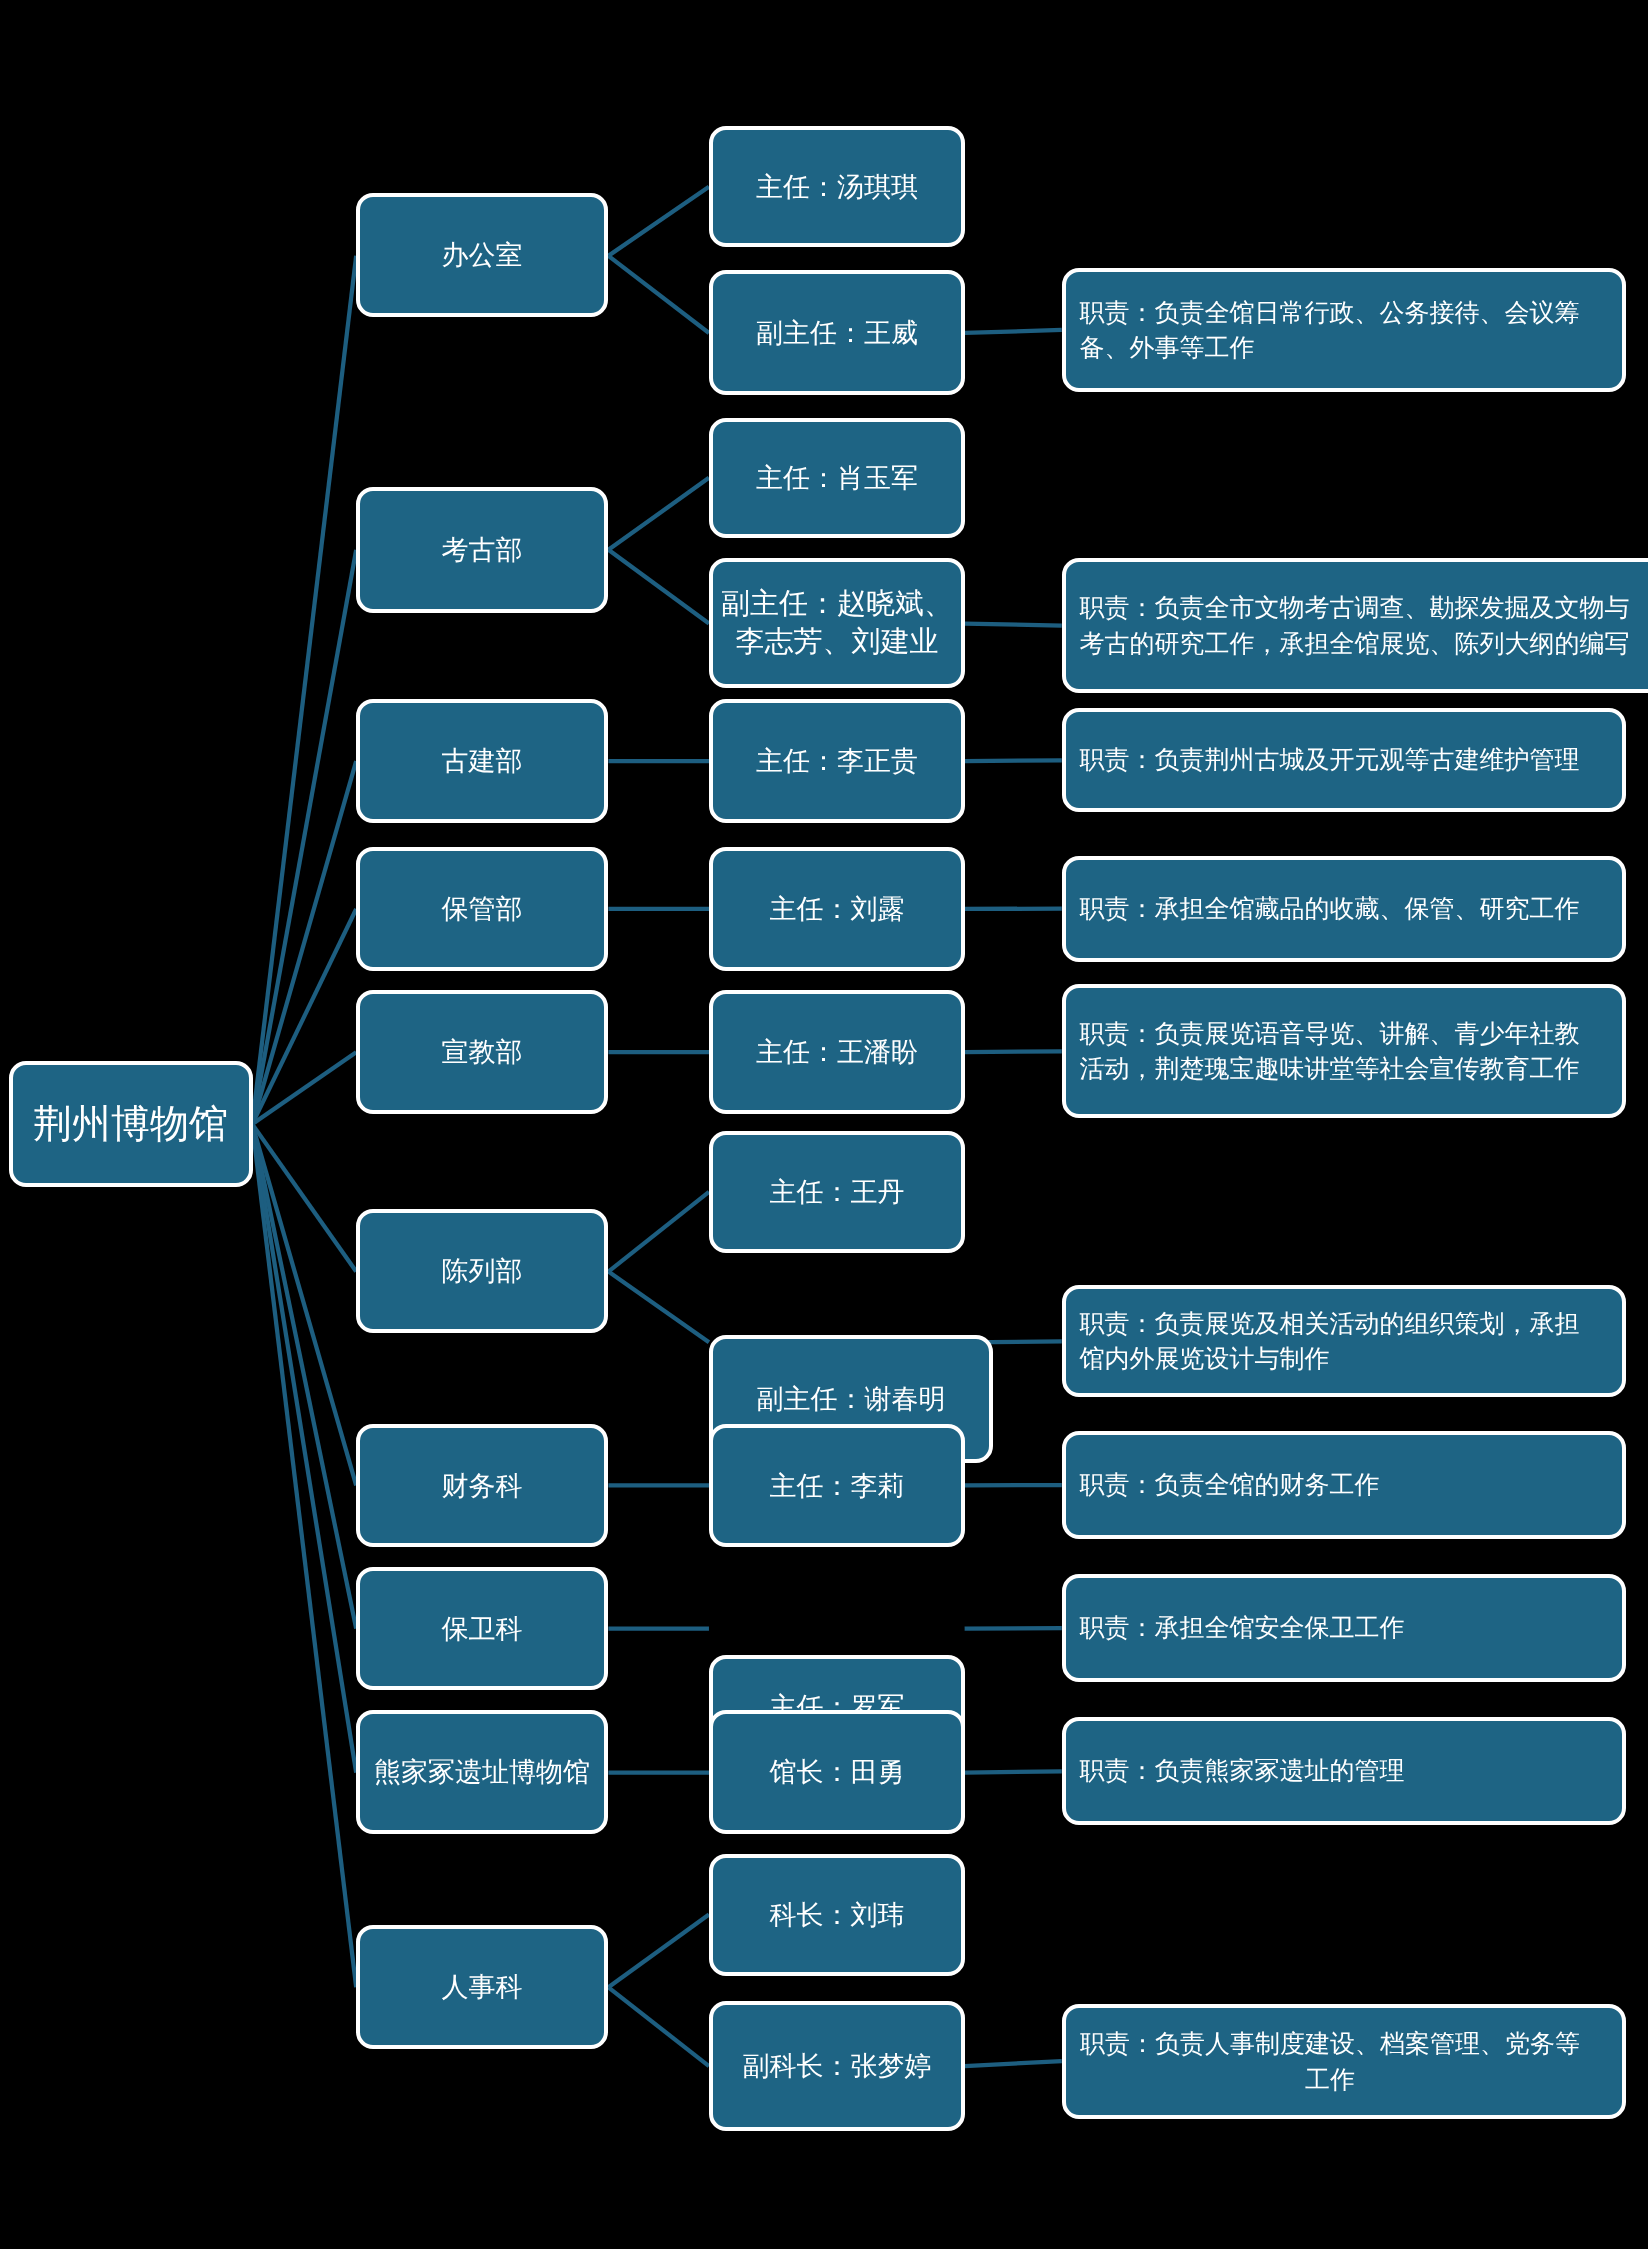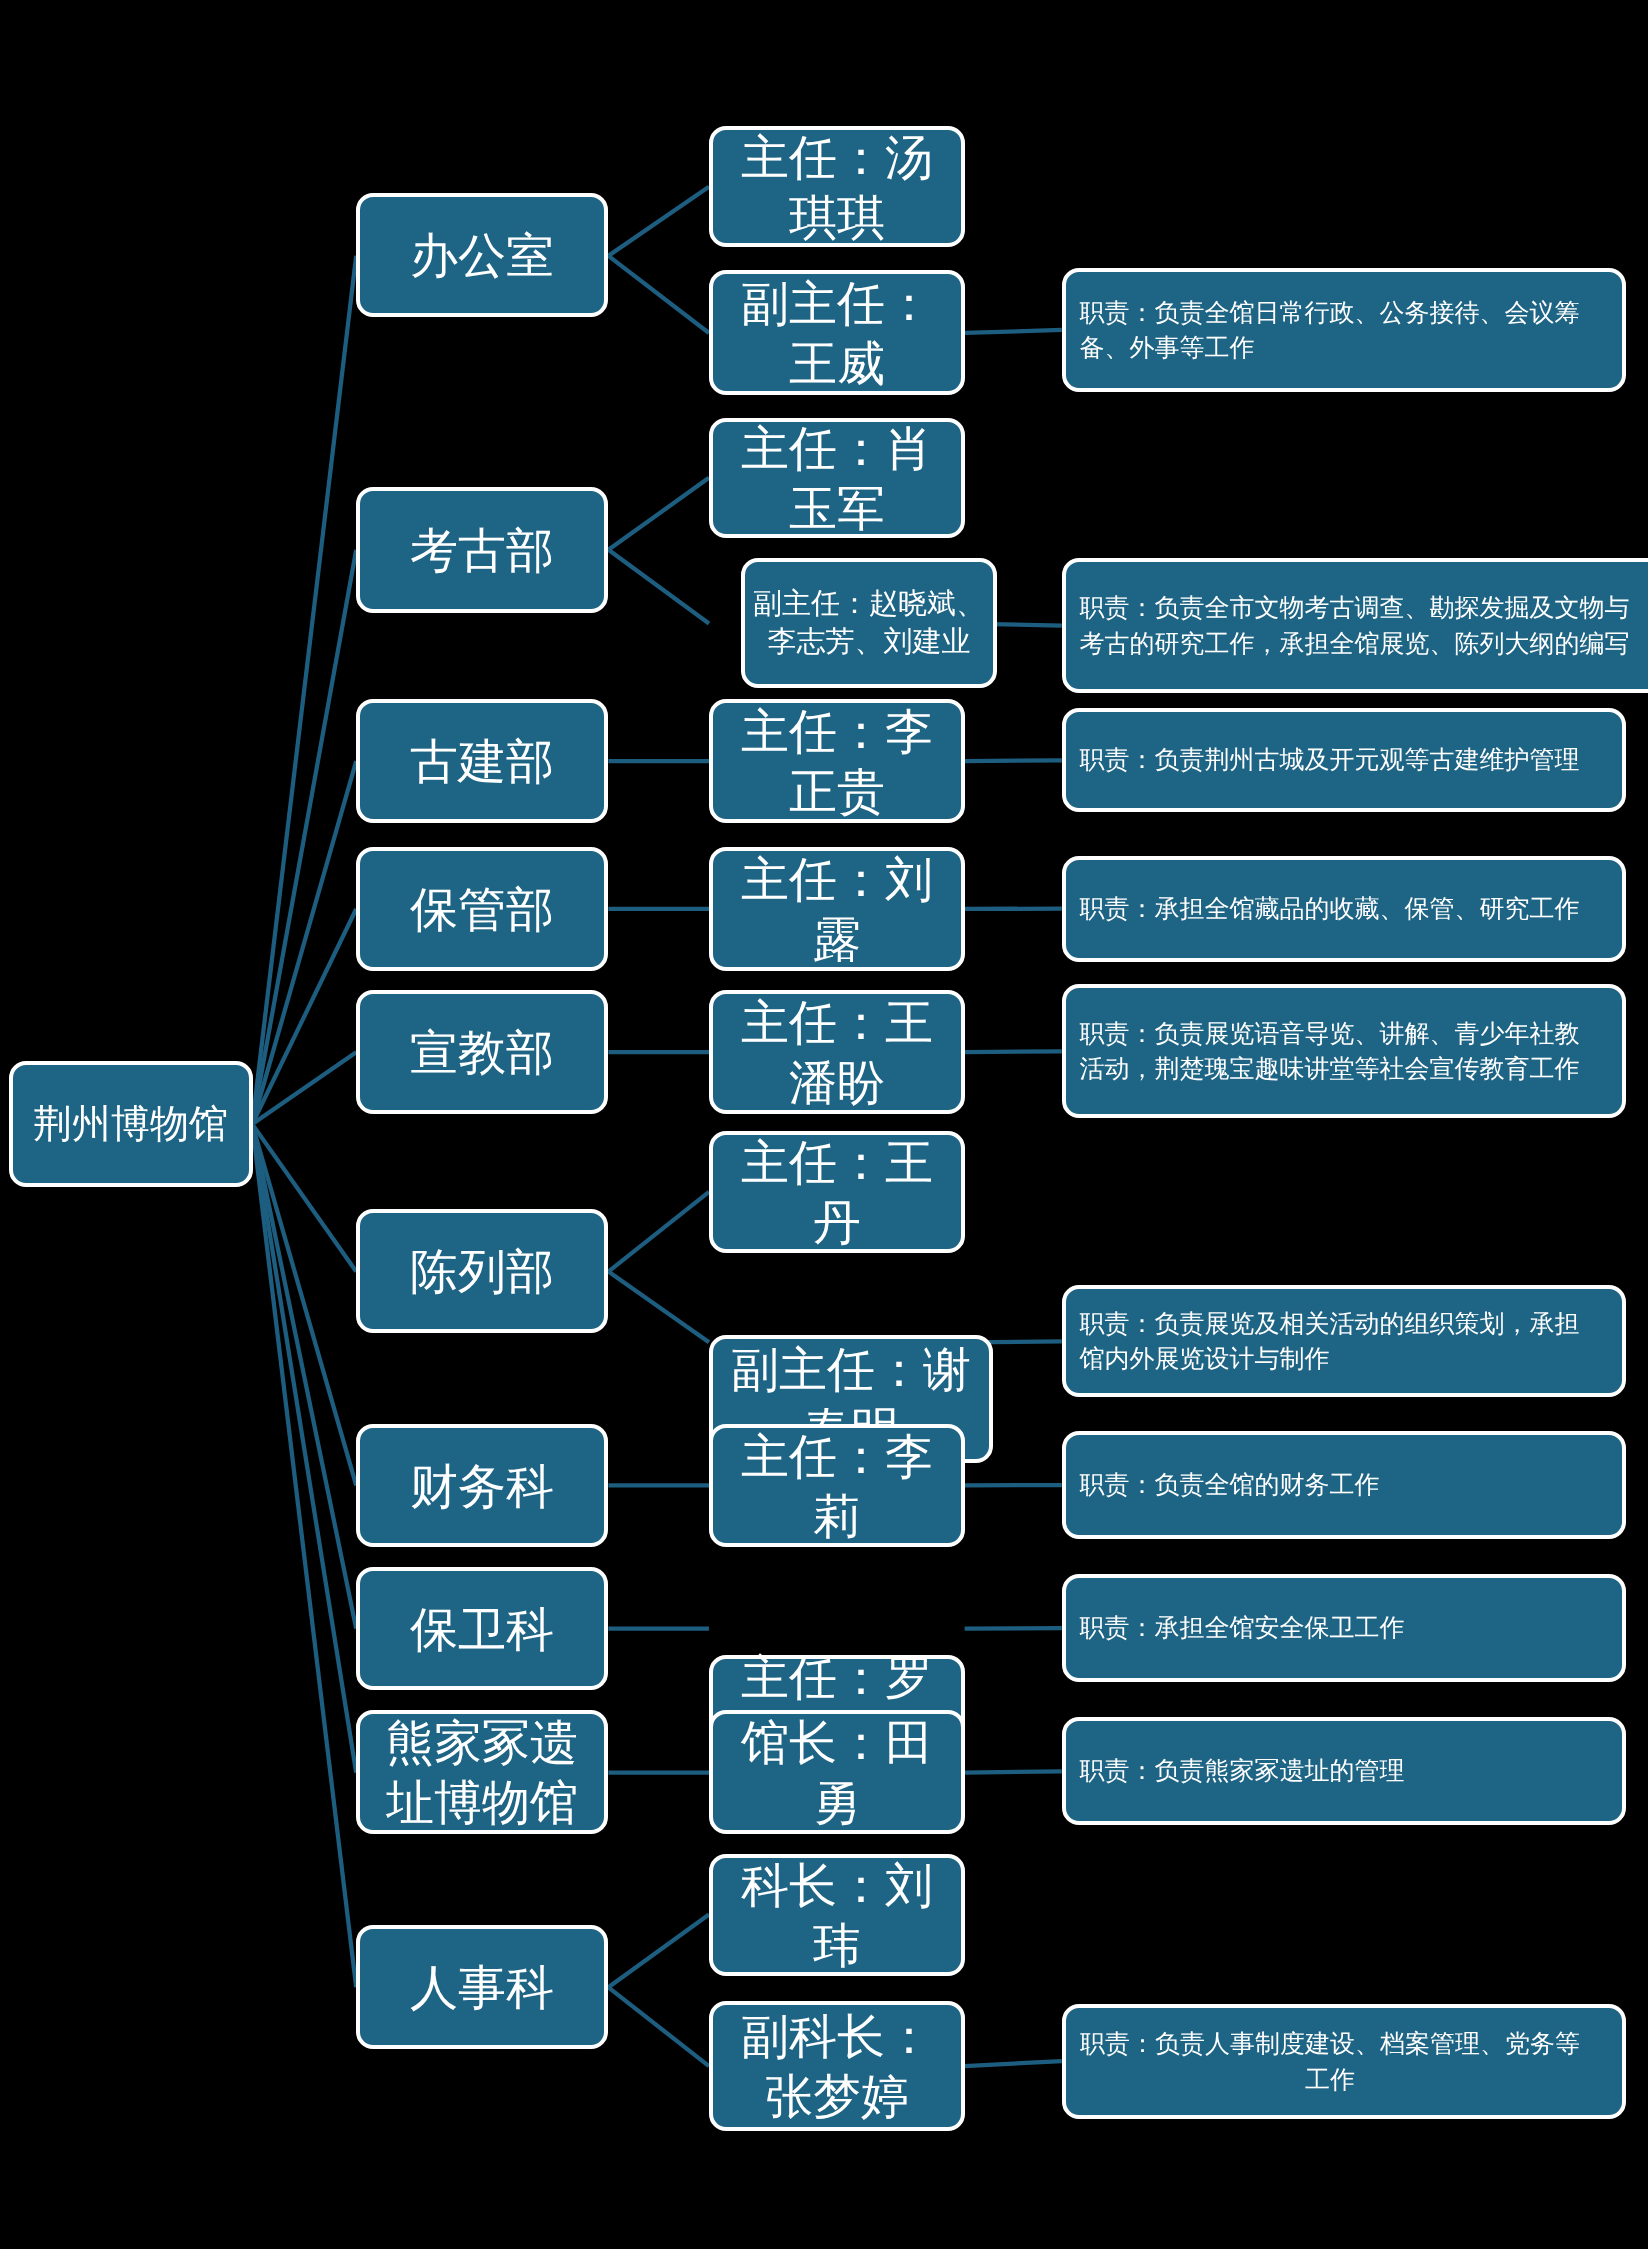--- a/index.html
+++ b/index.html
@@ -12,25 +12,25 @@
   }
   #wires{position:absolute;left:0;top:0;z-index:0;}
   .box{
     position:absolute;z-index:1;box-sizing:border-box;
     background:var(--fill,#1E6484);
     border:4.3px solid var(--border,#fff);
     border-radius:17px;
     color:var(--text,#fff);
     display:flex;align-items:center;justify-content:center;
     text-align:center;
-    font-size:48px;line-height:1.25;
+    font-size:27px;line-height:1.25;
     padding:3.4px 5.1px;
   }
   .root{font-size:39px;}
-  .leader.small{font-size:29px;line-height:1.3;margin-left:32px;}
+  .leader.small{font-size:29px;line-height:1.3;}
   .resp{
     justify-content:flex-start;
     text-align:left;
     font-size:25px;line-height:1.42;
     padding:6.8px 36px 6.8px 13.6px;
   }
   .resp.center{justify-content:center;text-align:center;padding-left:8px;}
 </style>
 </head>
 <body>

